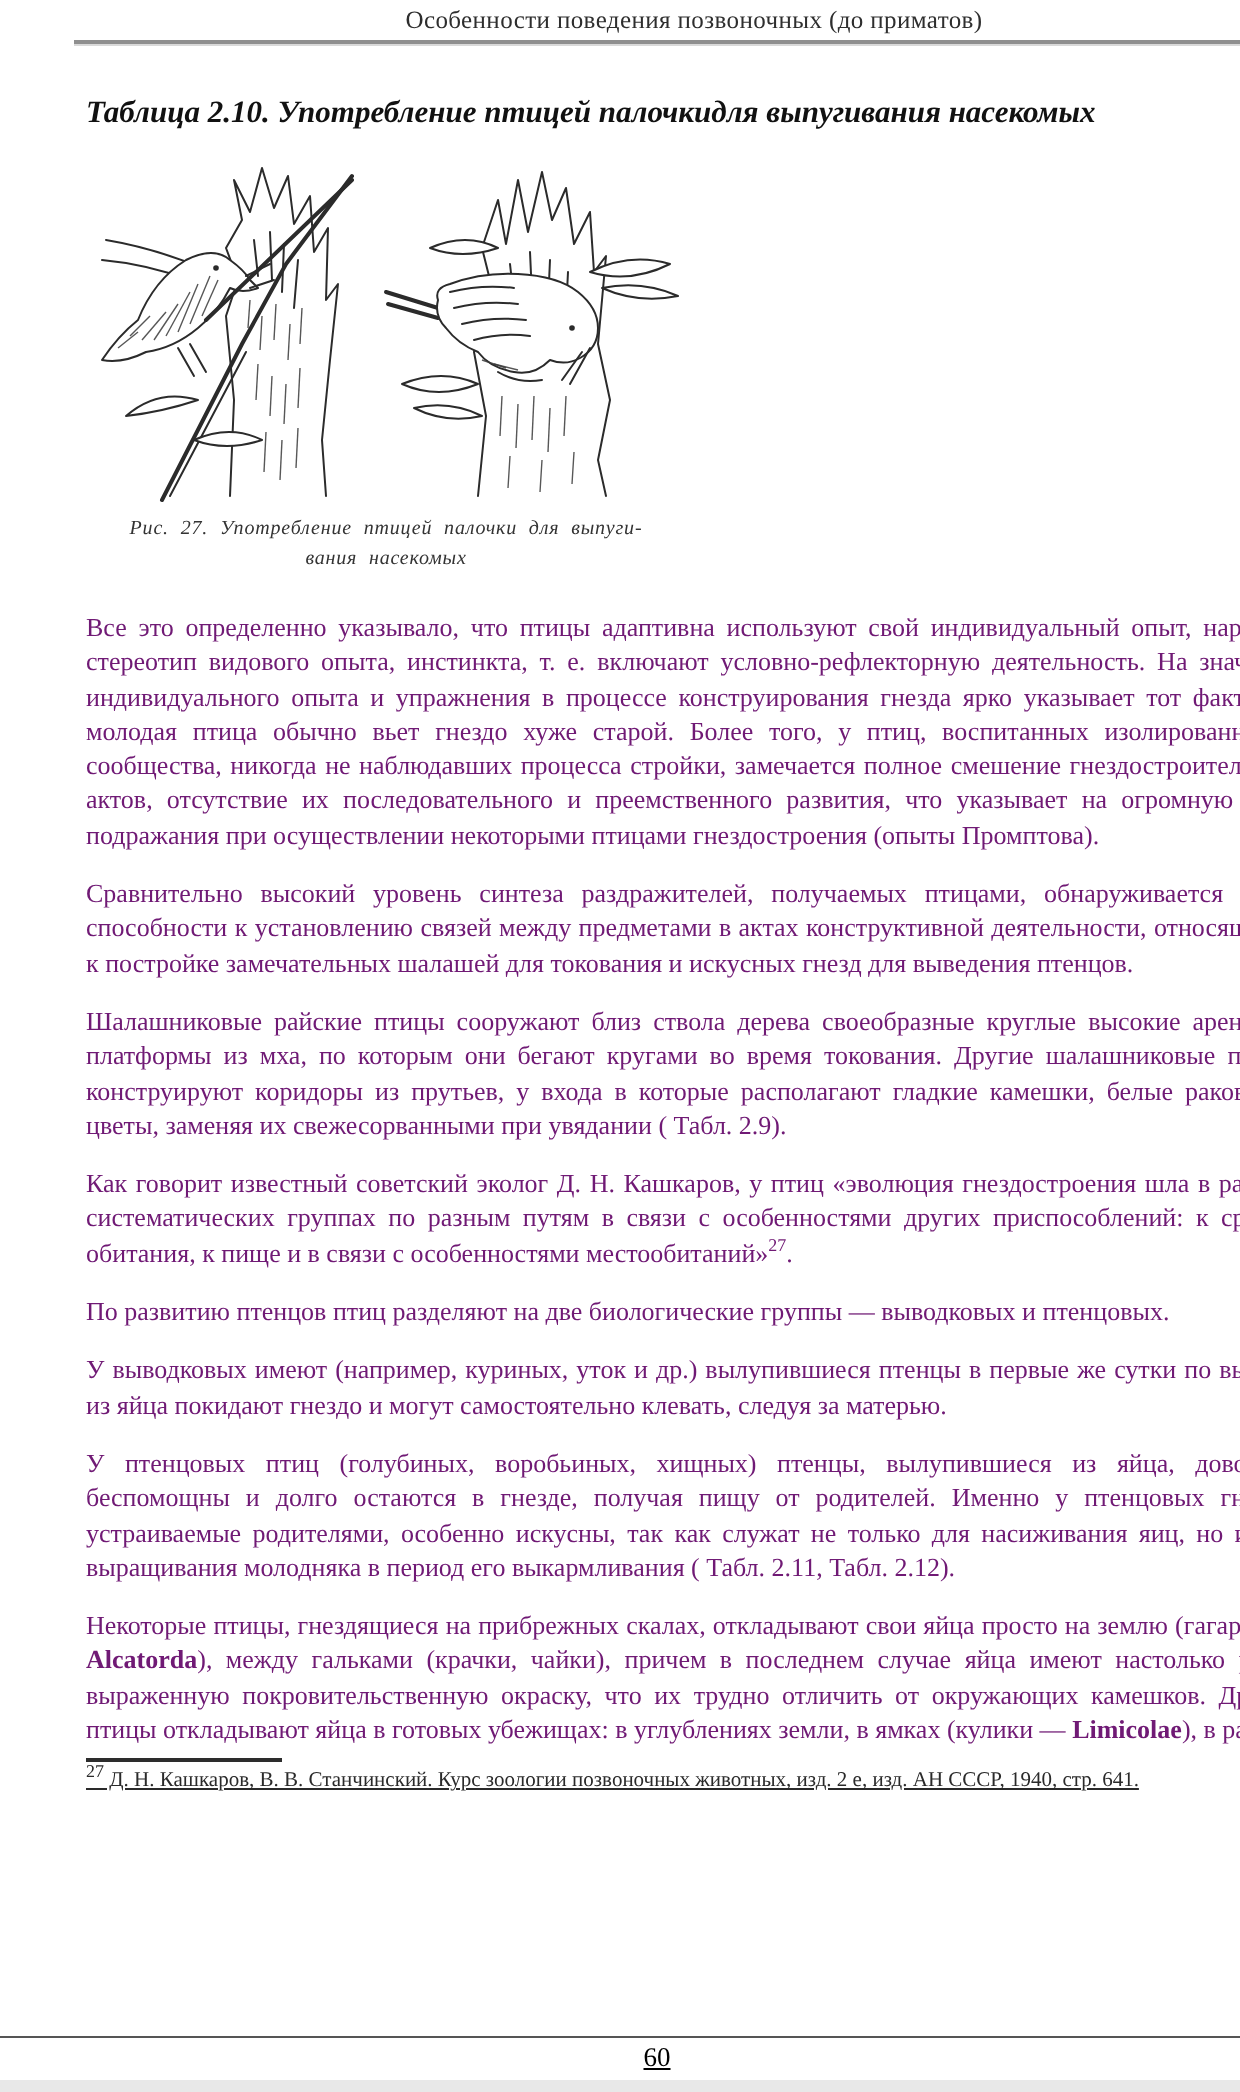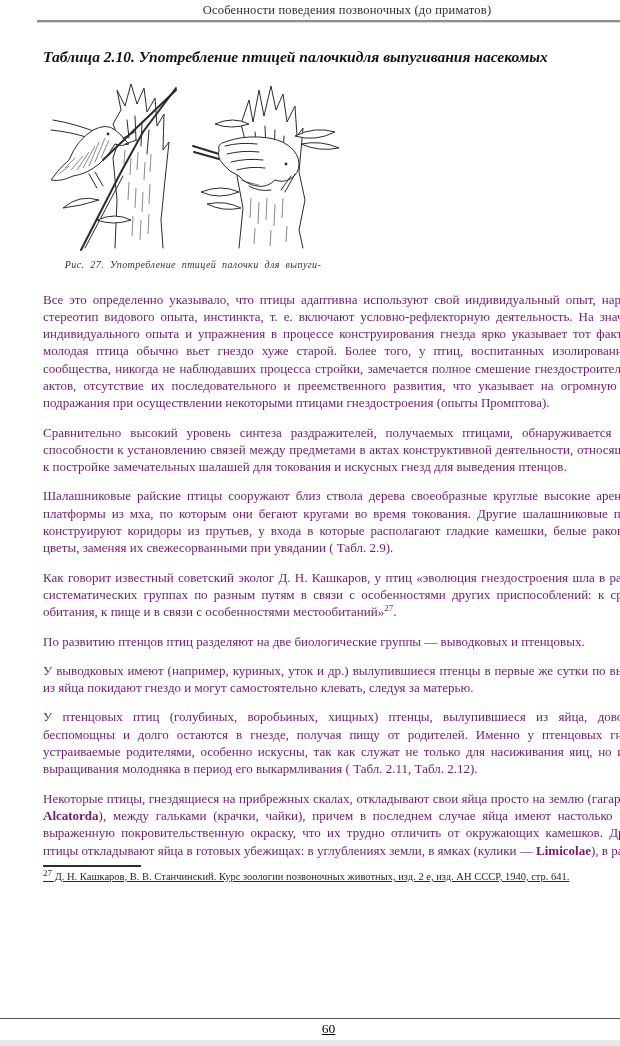--- a/index.html
+++ b/index.html
@@ -171,20 +171,21 @@
         <circle cx="243" cy="84" r="1.4" fill="#2b2b2b" stroke="none"></circle>
         <path class="sketch" d="M248,96 L238,110 M252,94 L242,112"></path>
         <path class="sketch" d="M182,66 Q198,62 214,64 M184,74 Q200,70 216,72 M188,82 Q204,78 220,80 M194,90 Q208,86 222,88"></path>
         <line class="hatch" x1="198" y1="100" x2="210" y2="104"></line>
           <line class="hatch" x1="204" y1="102" x2="216" y2="105"></line>
         <path class="sketch" d="M206,106 Q216,112 228,110"></path>
       </g>
     </svg>
     <div class="fig-caption">
       <div>Рис. 27. Употребление птицей палочки для выпуги-</div>
+      <div>вания насекомых</div>
     </div>
   </div>
 
   <div class="body-text">
     <p>Все это определенно указывало, что птицы адаптивна используют свой индивидуальный опыт, нарушая стереотип видового опыта, инстинкта, т. е. включают условно-рефлекторную деятельность. На значение индивидуального опыта и упражнения в процессе конструирования гнезда ярко указывает тот факт, что молодая птица обычно вьет гнездо хуже старой. Более того, у птиц, воспитанных изолированно от сообщества, никогда не наблюдавших процесса стройки, замечается полное смешение гнездостроительных актов, отсутствие их последовательного и преемственного развития, что указывает на огромную роль подражания при осуществлении некоторыми птицами гнездостроения (опыты Промптова).</p>
     <p>Сравнительно высокий уровень синтеза раздражителей, получаемых птицами, обнаруживается в их способности к установлению связей между предметами в актах конструктивной деятельности, относящейся к постройке замечательных шалашей для токования и искусных гнезд для выведения птенцов.</p>
     <p>Шалашниковые райские птицы сооружают близ ствола дерева своеобразные круглые высокие арены — платформы из мха, по которым они бегают кругами во время токования. Другие шалашниковые птицы конструируют коридоры из прутьев, у входа в которые располагают гладкие камешки, белые раковины, цветы, заменяя их свежесорванными при увядании ( Табл. 2.9).</p>
     <p><span>Как говорит известный советский эколог Д. Н. Кашкаров, у птиц «эволюция гнездостроения шла в разных систематических группах по разным путям в связи с особенностями других приспособлений: к средам обитания, к пище и в связи с особенностями местообитаний»</span><sup>27</sup><span>.</span></p>
     <p>По развитию птенцов птиц разделяют на две биологические группы — выводковых и птенцовых.</p>
     <p>У выводковых имеют (например, куриных, уток и др.) вылупившиеся птенцы в первые же сутки по выходе из яйца покидают гнездо и могут самостоятельно клевать, следуя за матерью.</p>

